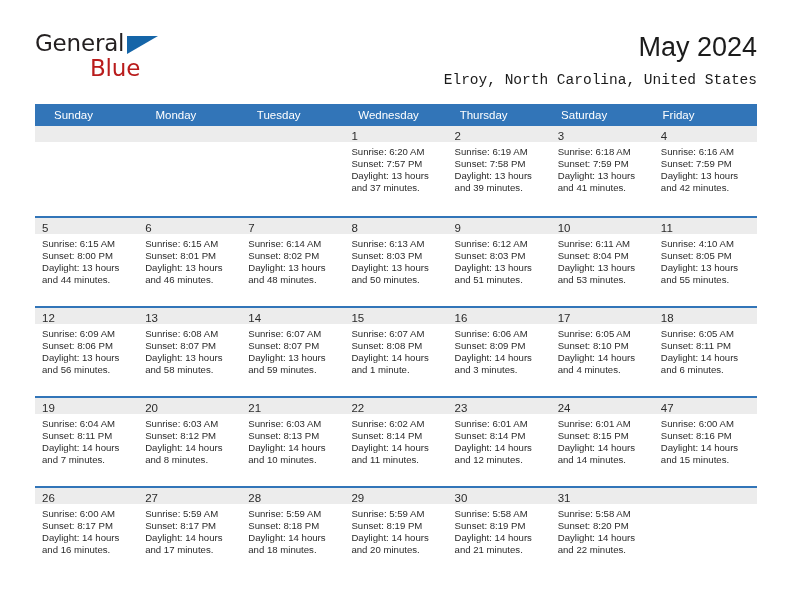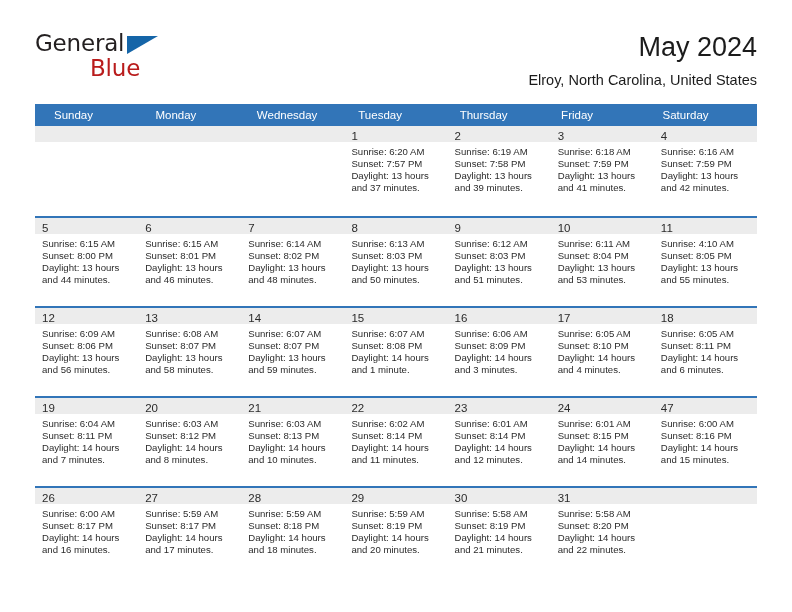--- a/index.html
+++ b/index.html
@@ -68,20 +68,21 @@
     font-weight: 400;
     line-height: 34px;
     white-space: nowrap;
   }
   .cal-sub {
     font-size: 14.5px;
     color: #1b1b1b;
     line-height: 24px;
     margin-top: 4px;
     white-space: nowrap;
+    font-family: Liberation Mono, monospace;
   }
 
   
   .cal {
     position: absolute;
     left: 35px; top: 104px;
     width: 722px;
   }
   .cal-head {
     display: flex;
@@ -151,25 +152,25 @@
       <div class="cal-title">May 2024</div>
       <div class="cal-sub">Elroy, North Carolina, United States</div>
     </div>
 
   </div>
 
   <div class="cal">
     <div class="cal-head" id="cal-head">
         <div class="dow">Sunday</div>
         <div class="dow">Monday</div>
+        <div class="dow">Tuesday</div>
         <div class="dow">Wednesday</div>
-        <div class="dow">Tuesday</div>
         <div class="dow">Thursday</div>
+        <div class="dow">Saturday</div>
         <div class="dow">Friday</div>
-        <div class="dow">Saturday</div>
       </div>
     <div id="cal-body">
         <div class="week">
           <div class="cell empty">
             <div class="daynum-band"><span class="daynum"></span></div>
             <div class="cell-body"></div>
           </div>
           <div class="cell empty">
             <div class="daynum-band"><span class="daynum"></span></div>
             <div class="cell-body"></div>

